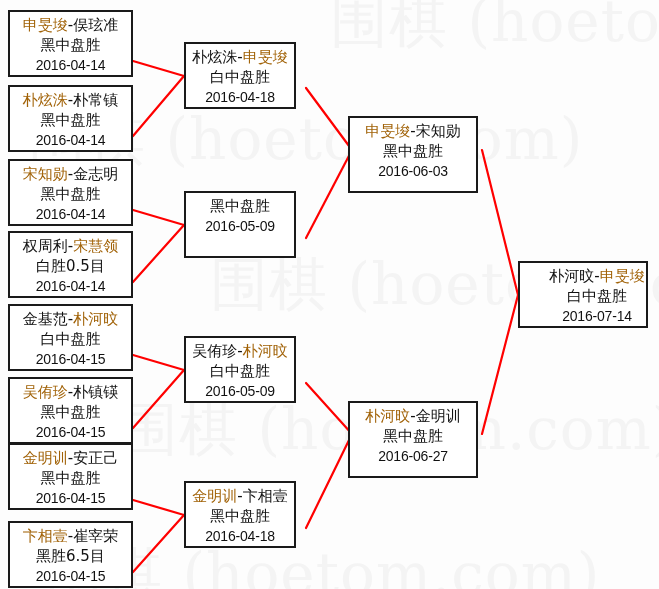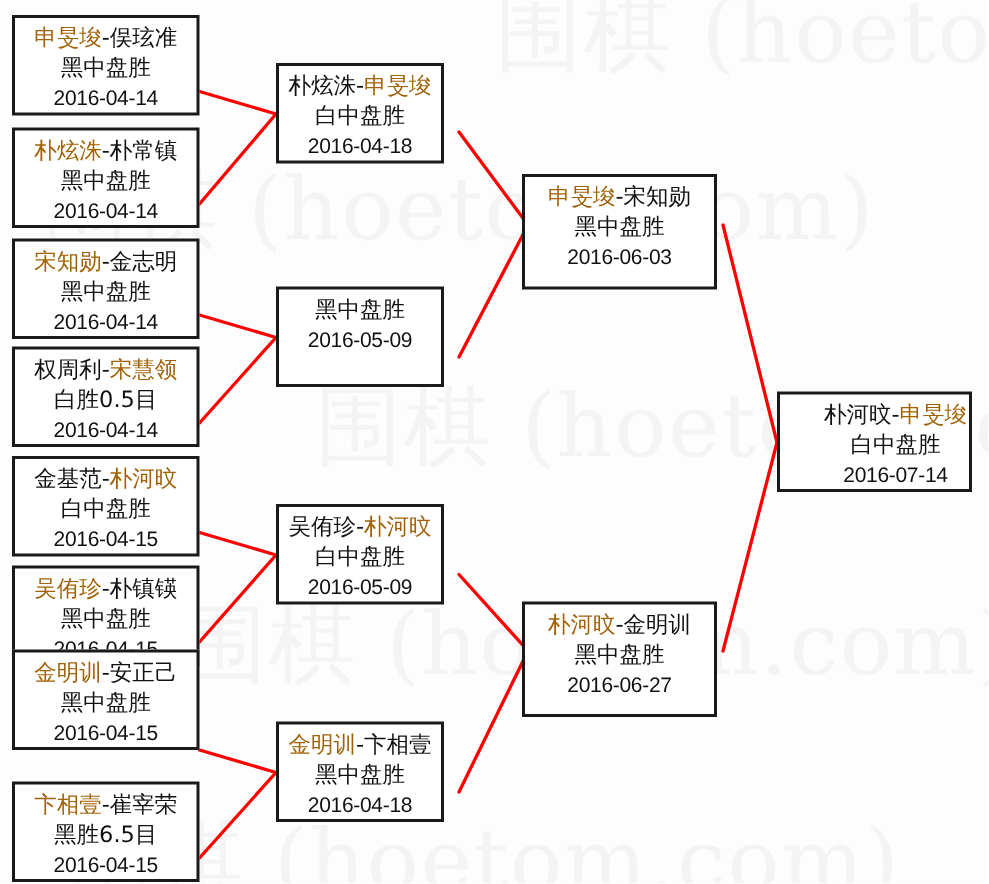--- a/index.html
+++ b/index.html
@@ -132,21 +132,21 @@
     <span class="line">白中盘胜</span>
     <span class="line date">2016-04-15</span>
   </div>
 
   <div class="box c1" style="top:377px">
     <span class="line"><span class="red">吴侑珍</span><span class="blk">-</span><span class="blk">朴镇锳</span></span>
     <span class="line">黑中盘胜</span>
     <span class="line date">2016-04-15</span>
   </div>
 
-  <div class="box c1" style="top:433px">
+  <div class="box c1" style="top:443px">
     <span class="line"><span class="red">金明训</span><span class="blk">-</span><span class="blk">安正己</span></span>
     <span class="line">黑中盘胜</span>
     <span class="line date">2016-04-15</span>
   </div>
 
   <div class="box c1" style="top:521px">
     <span class="line"><span class="red">卞相壹</span><span class="blk">-</span><span class="blk">崔宰荣</span></span>
     <span class="line">黑胜6.5目</span>
     <span class="line date">2016-04-15</span>
   </div>

